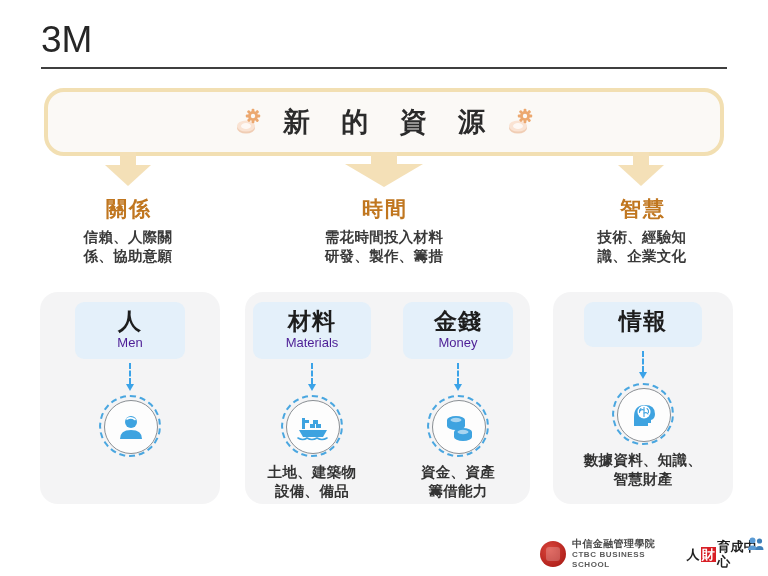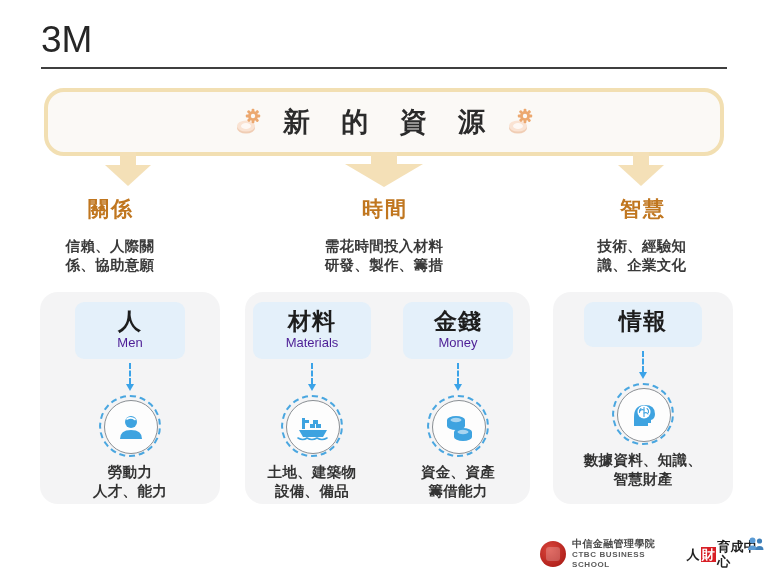--- a/index.html
+++ b/index.html
@@ -119,21 +119,21 @@
   }
   .col-title {
     font-size: 21px;
     font-weight: 700;
     color: #c0761f;
     letter-spacing: 2px;
     text-indent: 2px;
     line-height: 26px;
   }
   .col-desc {
-    margin-top: 15px;
+    margin-top: 6px;
     font-size: 14.5px;
     font-weight: 700;
     color: #3a3a3a;
     line-height: 19px;
     letter-spacing: 0.3px;
   }
 
   
   .panel {
     position: absolute;
@@ -352,21 +352,21 @@
   </div>
   <div class="arrow wide" style="left:345px; top:152px;">
     <div class="stem"></div>
     <div class="head"></div>
   </div>
   <div class="arrow" style="left:618px; top:152px;">
     <div class="stem"></div>
     <div class="head"></div>
   </div>
 
-  <div class="col-head" style="left:20px; top:196px; width:180px;">
+  <div class="col-head" style="left:38px; top:196px; width:180px;">
     <div class="col-title">關係</div>
     <div class="col-desc" style="white-space:pre-line;">信賴、人際關
 係、協助意願</div>
   </div>
   <div class="col-head" style="left:268px; top:196px; width:232px;">
     <div class="col-title">時間</div>
     <div class="col-desc" style="white-space:pre-line;">需花時間投入材料
 研發、製作、籌措</div>
   </div>
   <div class="col-head" style="left:552px; top:196px; width:180px;">
@@ -393,22 +393,20 @@
       <div class="inner">
         <span>
           <svg width="32" height="32" viewBox="0 0 32 32">
             <circle cx="16" cy="11" r="6" fill="#3ea3e0"></circle>
             <path d="M12 8 Q16 5.5 20 8.5" stroke="#ffffff" stroke-width="1.6" fill="none" stroke-linecap="round"></path>
             <path d="M5 28 q0 -9 11 -9 q11 0 11 9 z" fill="#3ea3e0"></path>
           </svg>
         </span>
       </div>
     </div>
-    <div class="card-caption" style="white-space:pre-line;">勞動力
-人才、能力</div>
   </div>
 
   <div class="card" style="left:252px; top:302px;text-align:center;">
     <div class="card-label wide">
       <div class="card-cn">材料</div>
       <div class="card-en">Materials</div>
     </div>
     <div class="dash-connector">
       <div class="line"></div>
       <div class="tip"></div>

